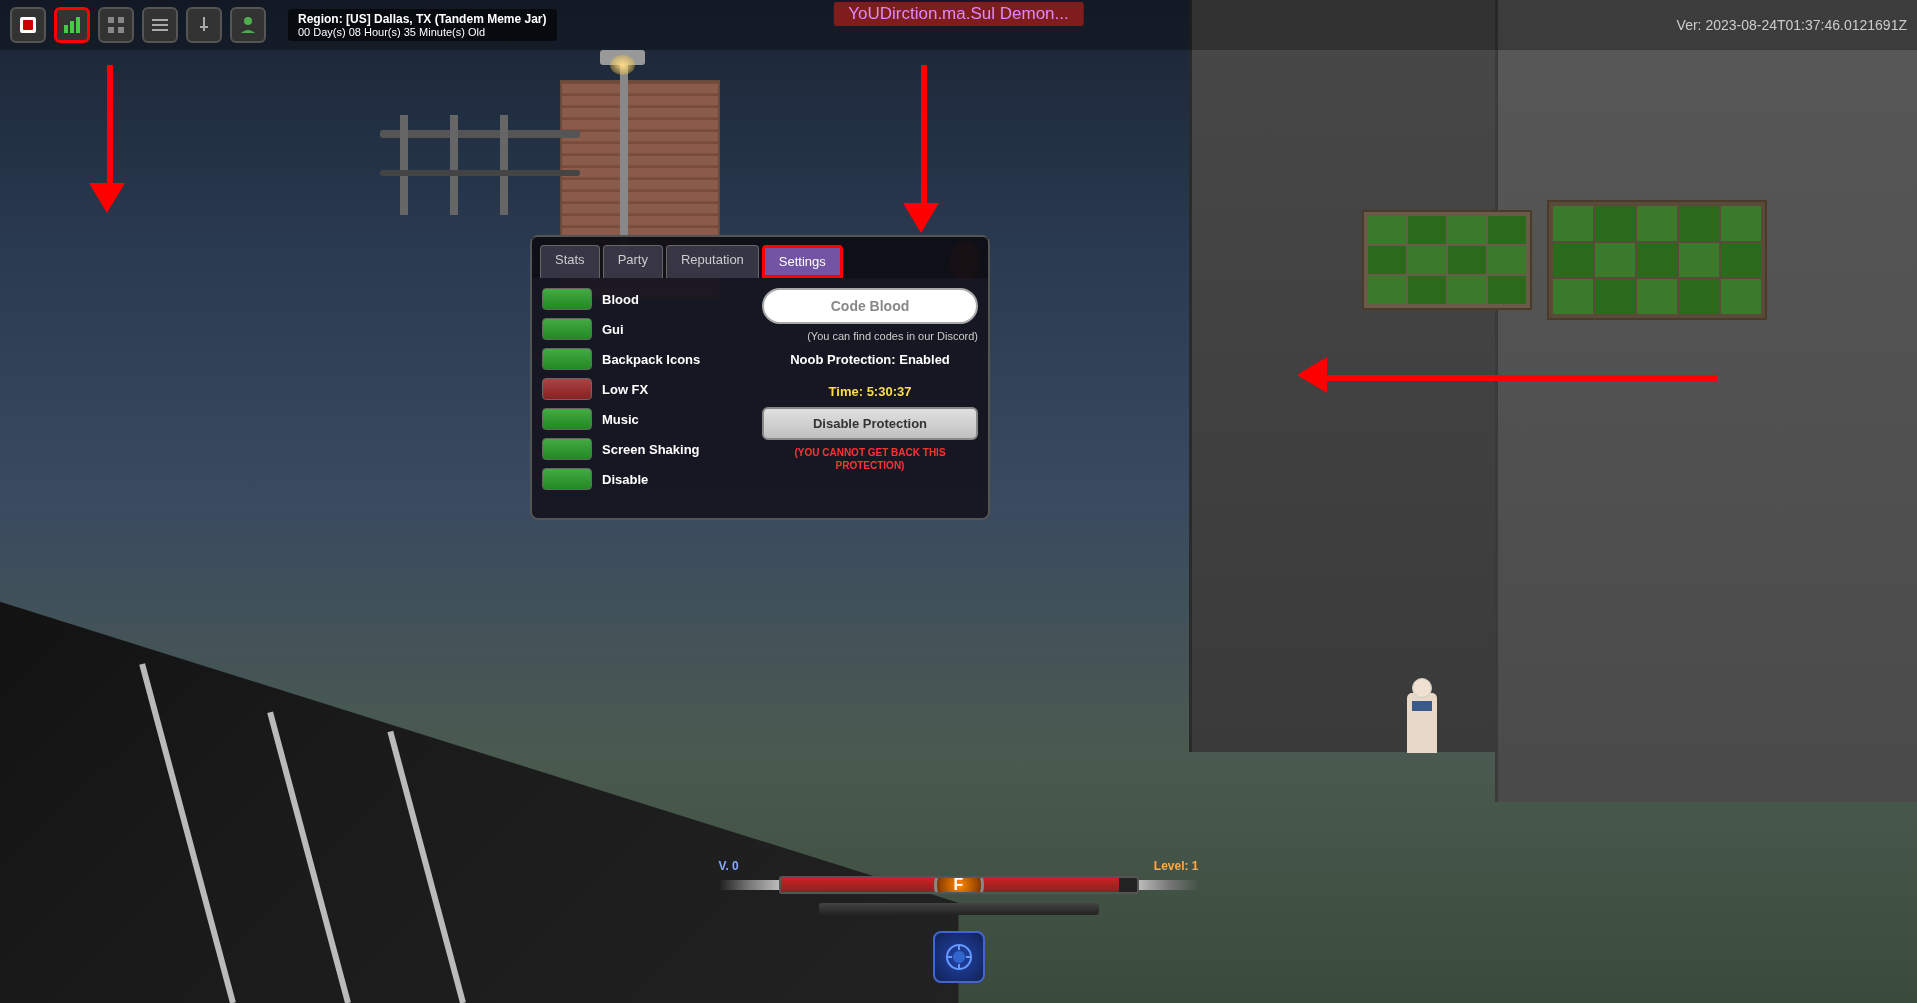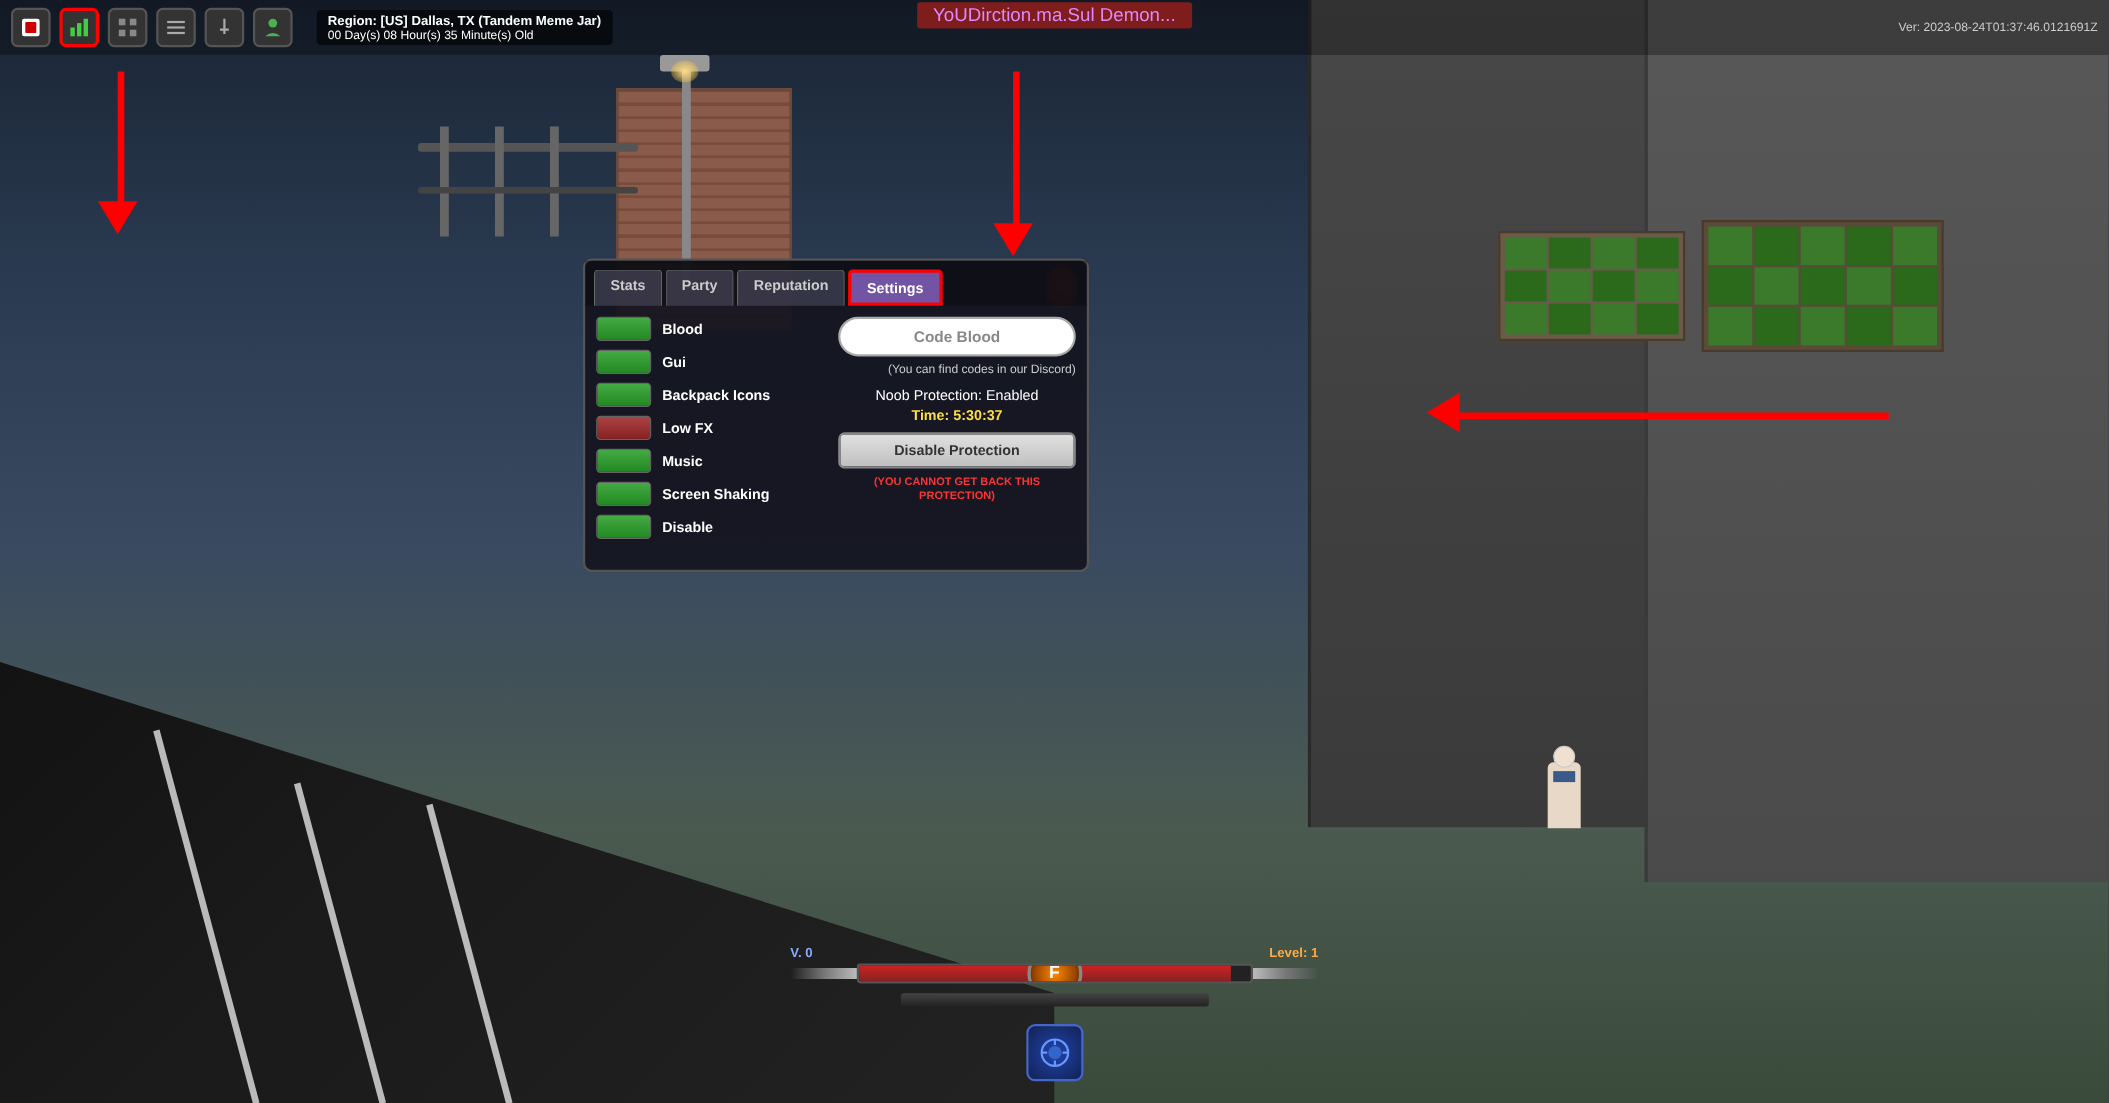--- a/index.html
+++ b/index.html
@@ -107,21 +107,21 @@
     }
 
     .region-name {
       font-weight: bold;
       font-size: 12px;
     }
 
     .version-info {
       margin-left: auto;
       color: #ccc;
-      font-size: 11px;
+      font-size: 14px;
     }
 
     
     .main-panel {
       position: absolute;
       left: 530px;
       top: 235px;
       width: 460px;
       background: rgba(20, 20, 30, 0.92);
       border: 2px solid #555;
@@ -136,21 +136,21 @@
       gap: 3px;
       padding: 8px 8px 0;
       background: rgba(0,0,0,0.3);
     }
 
     .tab {
       padding: 6px 14px;
       border-radius: 4px 4px 0 0;
       cursor: pointer;
       font-size: 13px;
-      font-weight: bold;
+      font-weight: normal;
       background: rgba(80,80,100,0.6);
       color: #ccc;
       border: 1px solid #666;
       border-bottom: none;
     }
 
     .tab-active {
       background: rgba(140,100,200,0.8);
       color: white;
       border: 2px solid #aaa;
@@ -229,22 +229,22 @@
       color: #ccc;
       font-size: 11px;
       text-align: right;
       margin-bottom: 8px;
       line-height: 1.4;
     }
 
     .protection-status {
       color: white;
       font-size: 13px;
-      font-weight: normal;
-      margin-bottom: 3px;
+      font-weight: bold;
+      margin-bottom: 17px;
       text-align: center;
     }
 
     .protection-time {
       color: #ffdd44;
       font-size: 13px;
       font-weight: bold;
       text-align: center;
       margin-bottom: 8px;
     }

